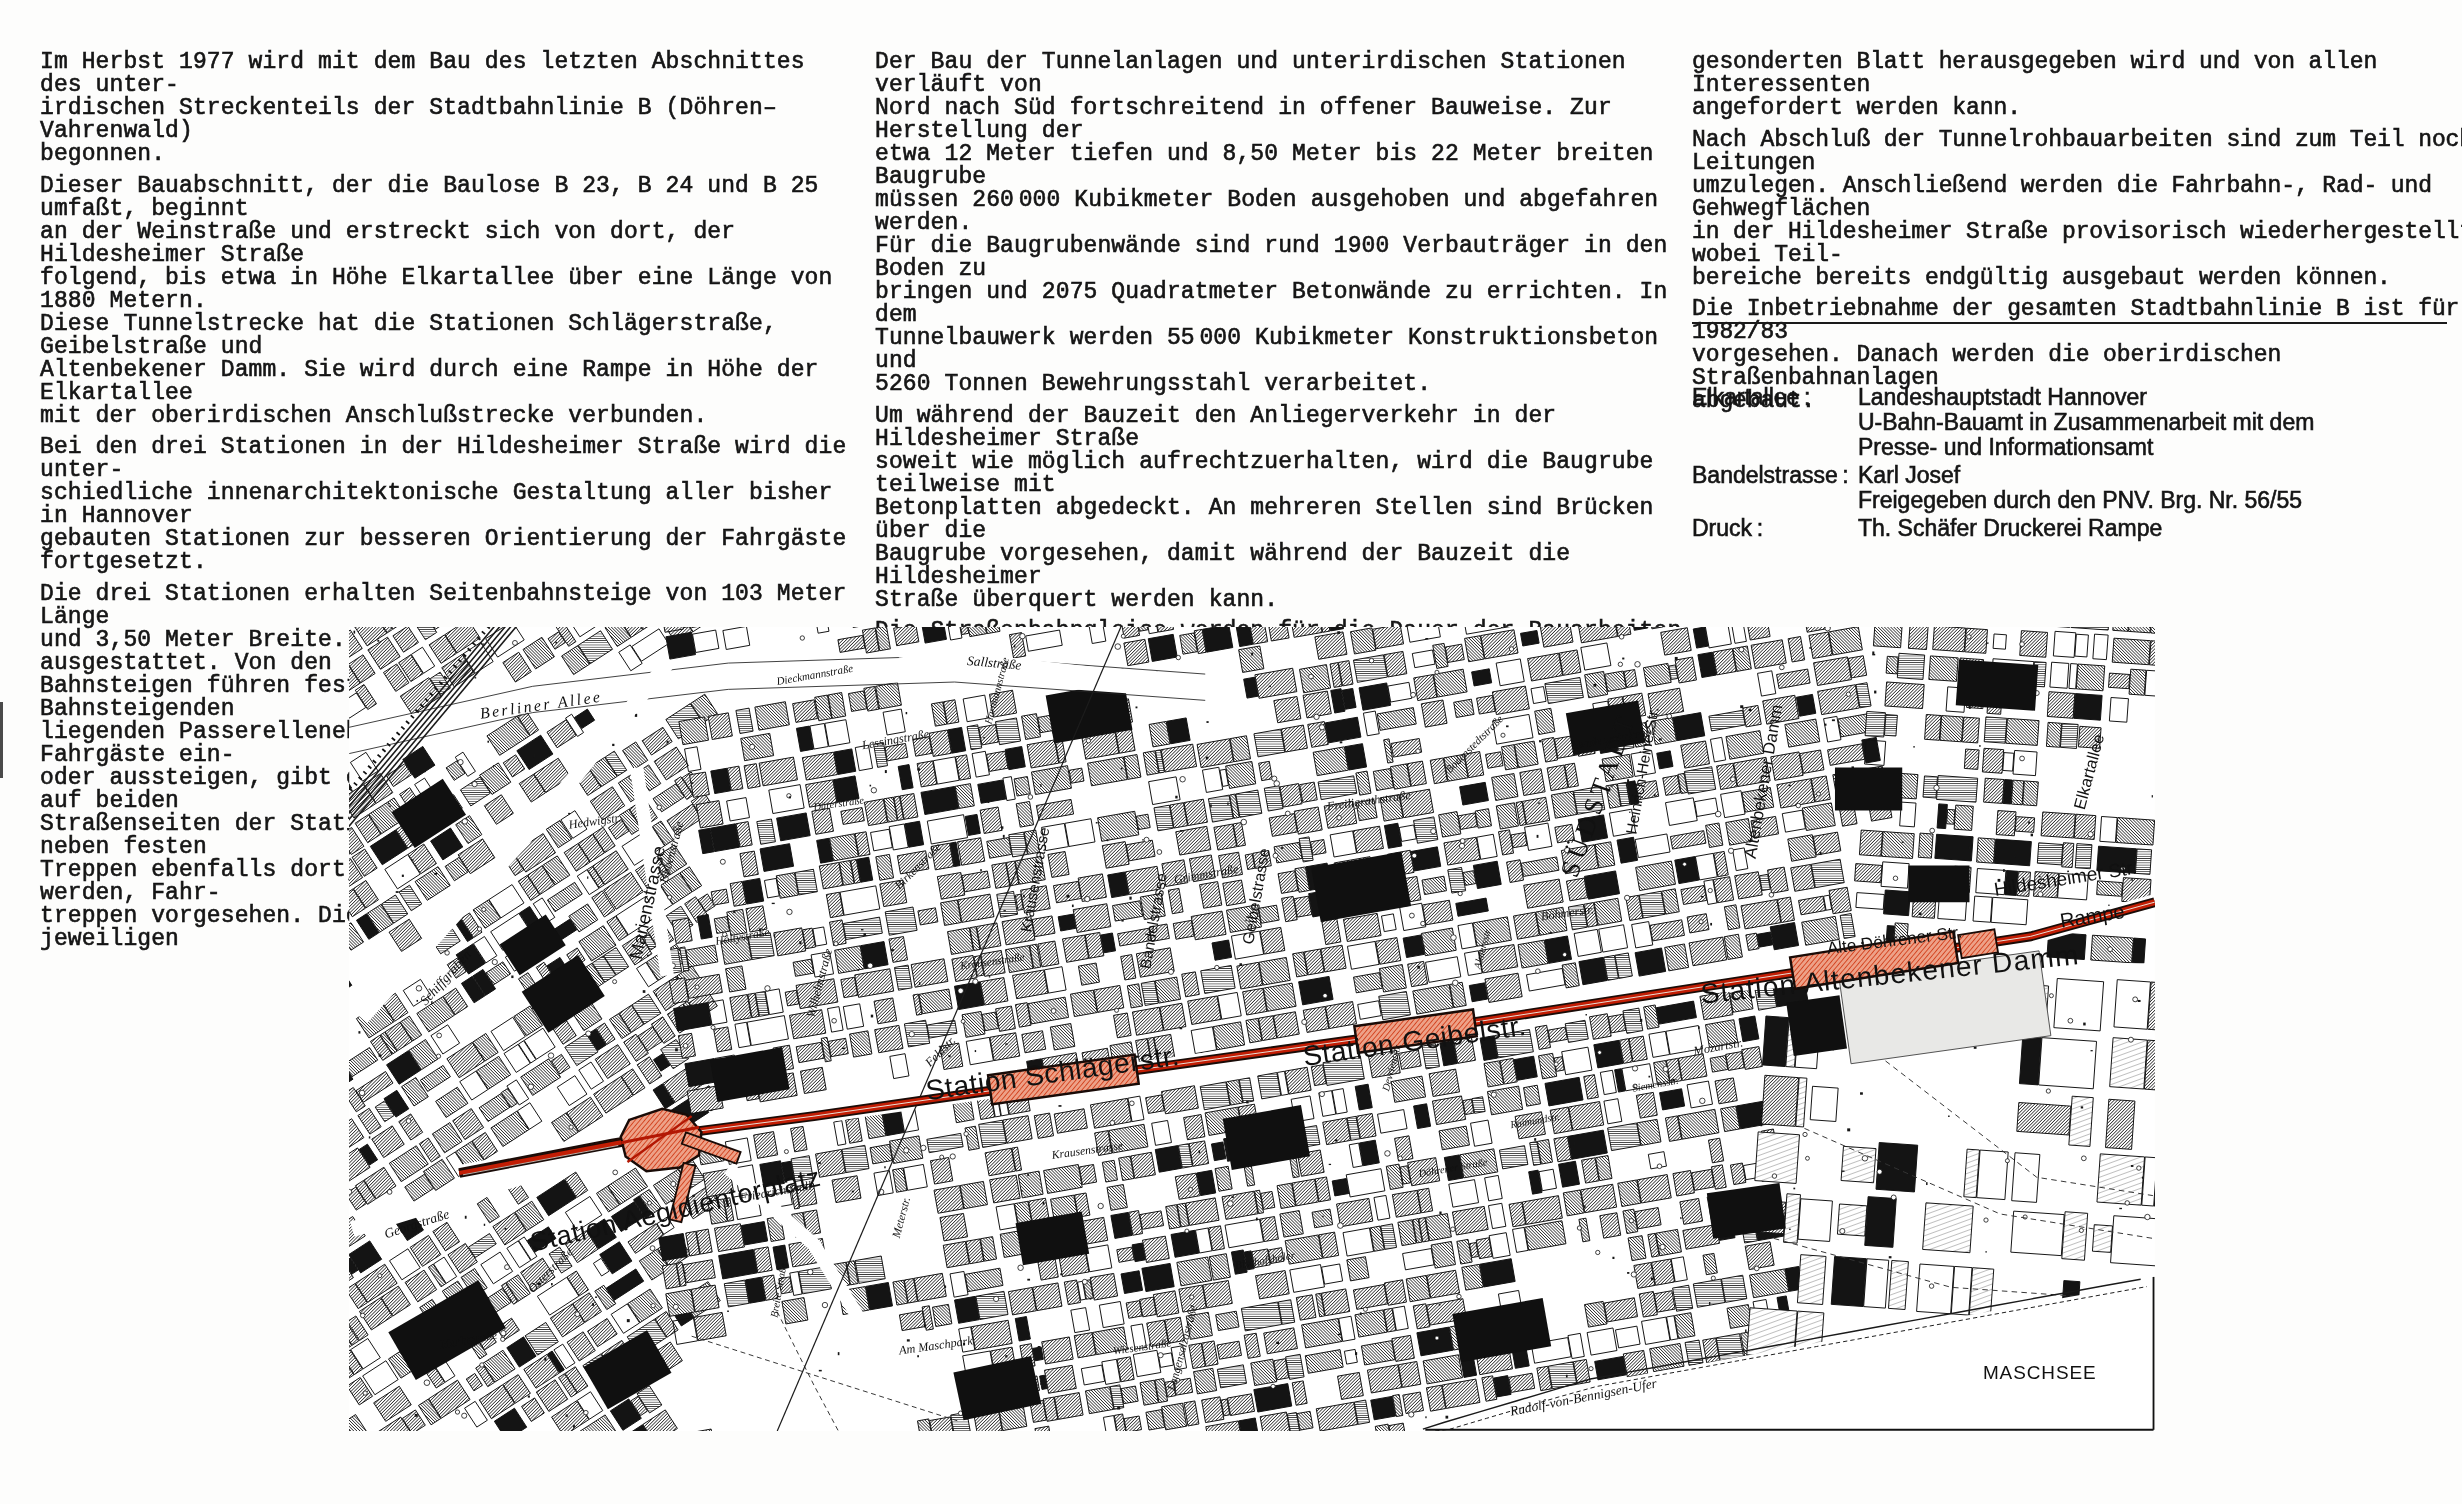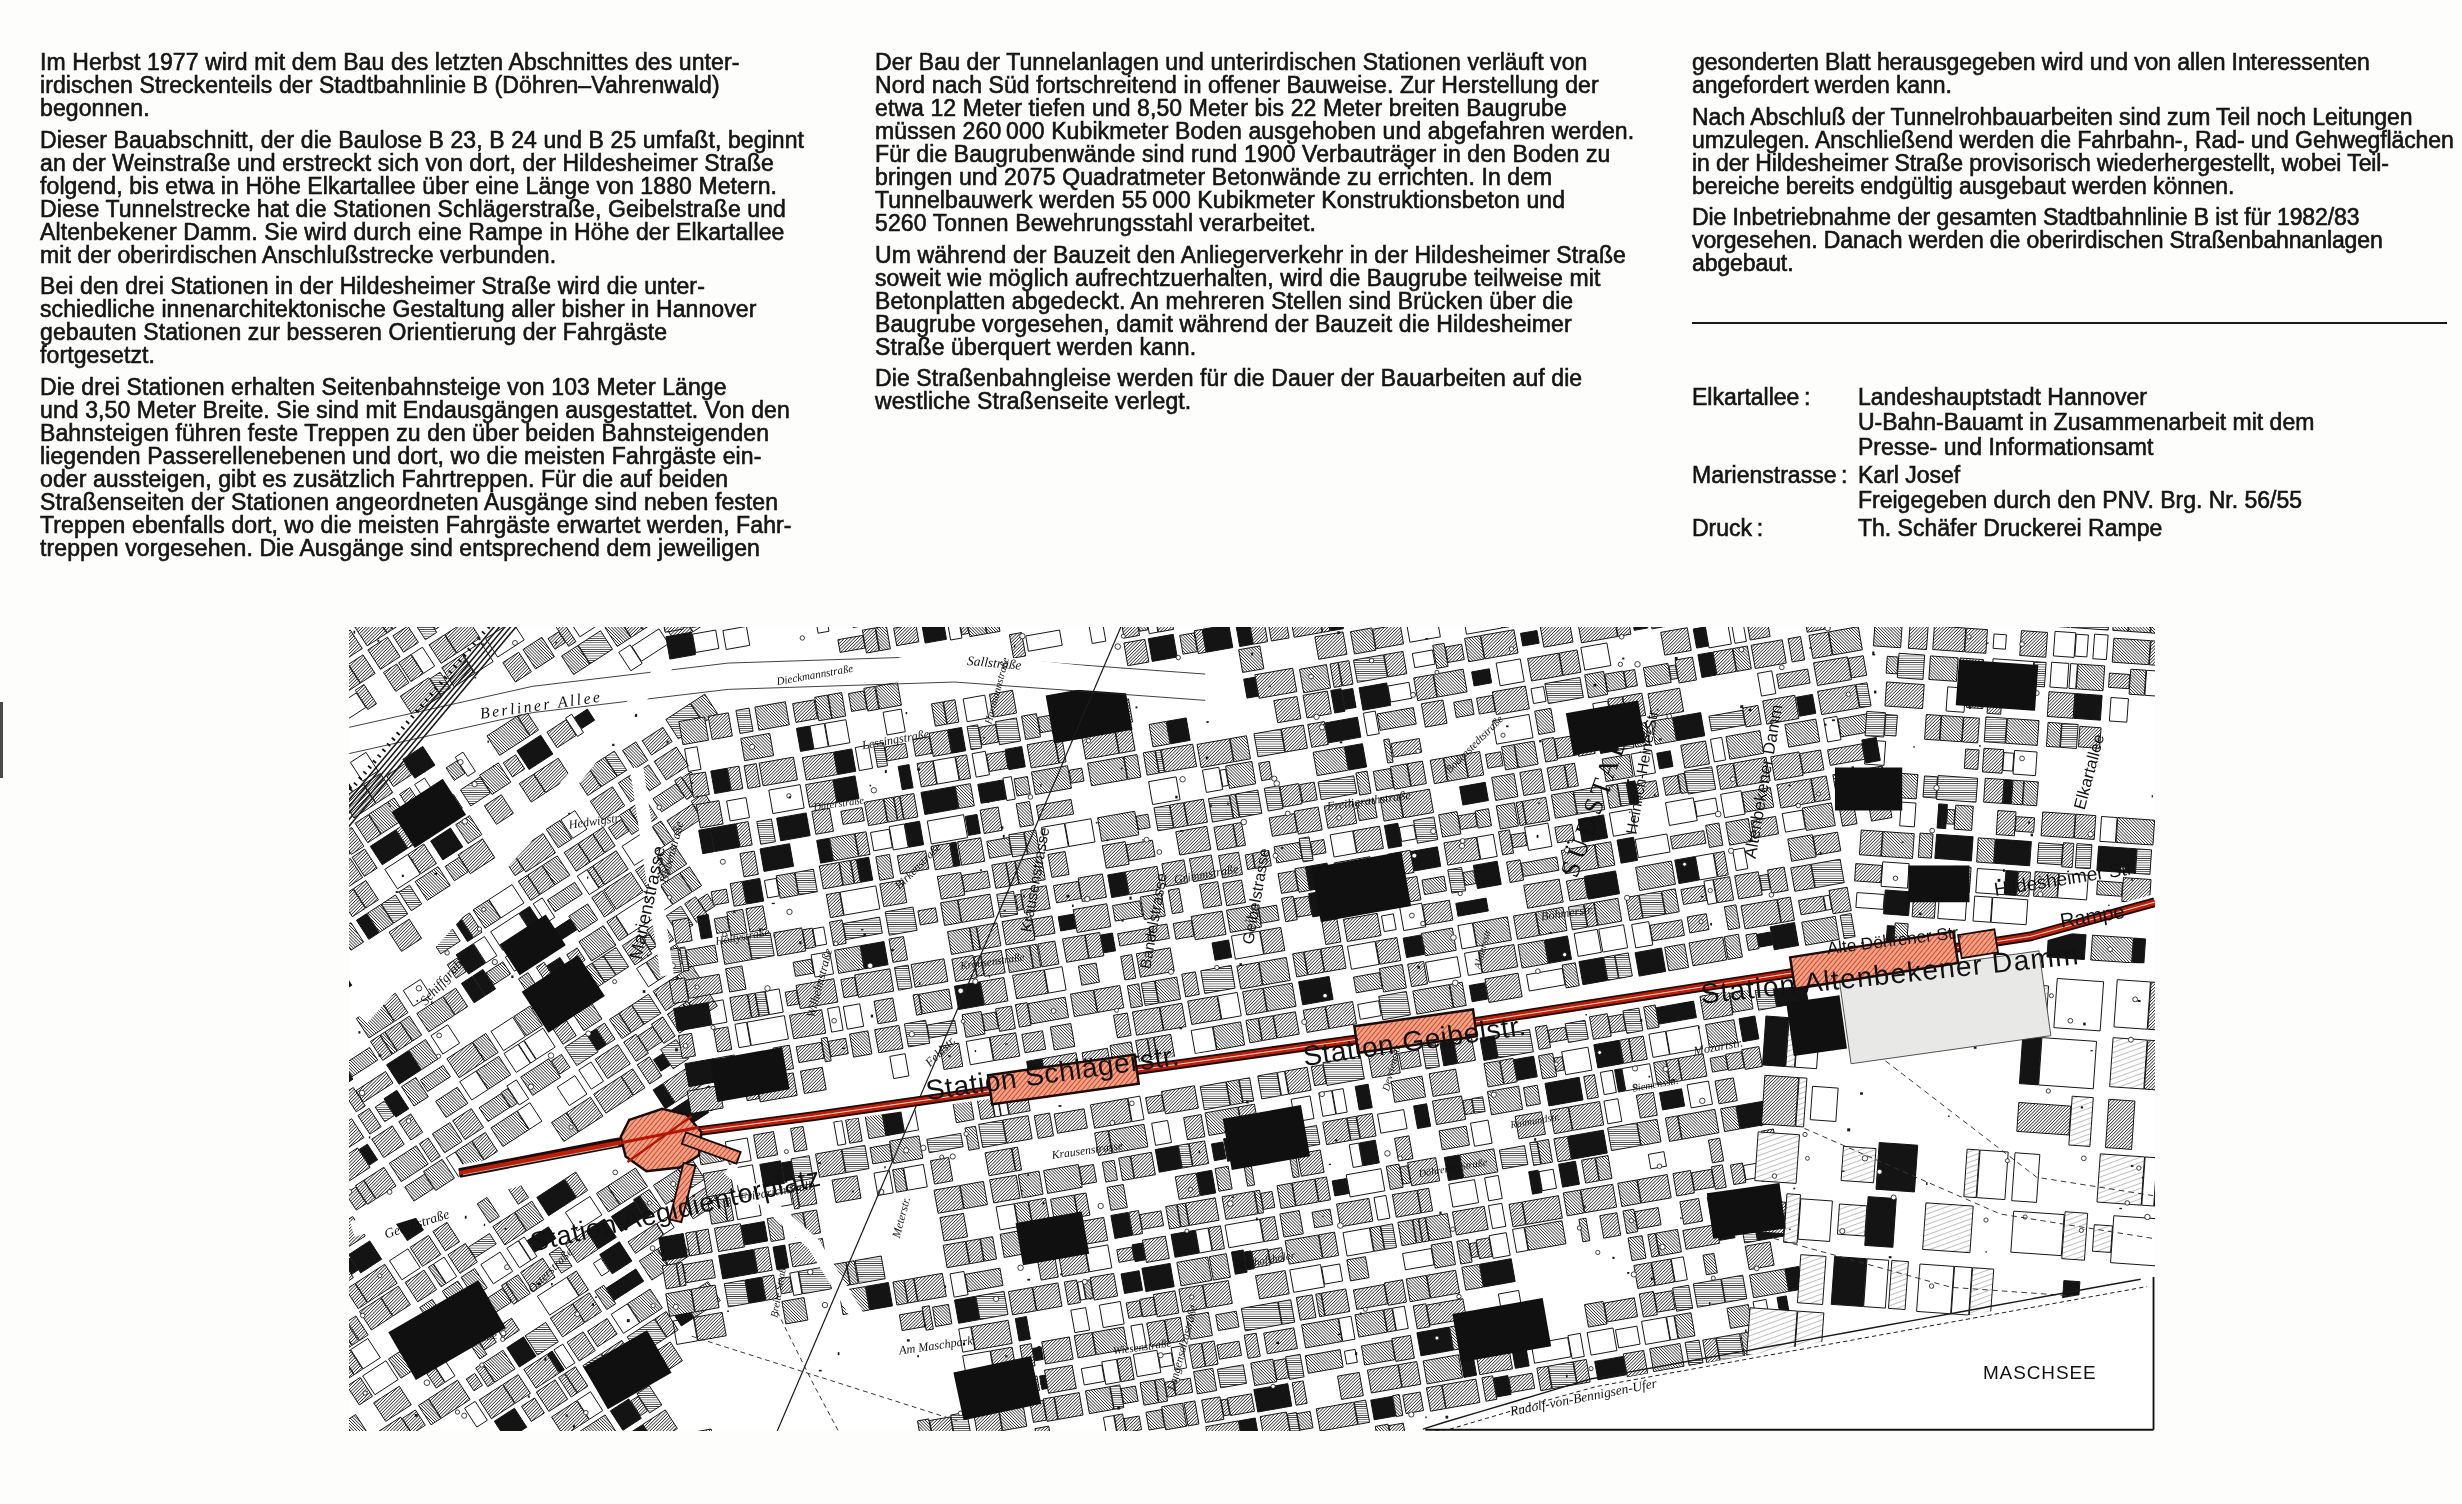--- a/index.html
+++ b/index.html
@@ -1,17 +1,17 @@
 <!DOCTYPE html>
 <html style="font-size:9.8px"><head><meta charset="utf-8">
 <style>
 html,body{margin:0;padding:0;background:#ffffff;}
 #page{position:relative;width:2462px;height:1505px;background:#fdfdfc;overflow:hidden;
   font-family:"Liberation Sans",sans-serif;color:#161616;}
-.col{position:absolute;top:51px;font-size:23px;line-height:23px;letter-spacing:0px;
+.col{position:absolute;top:51px;font-size:23px;line-height:23px;letter-spacing:0px;font-family:Liberation Mono, monospace;
   -webkit-text-stroke:0.6px #121212;}
 .col p{margin:0 0 8.6px 0;}
 #credits{position:absolute;left:1692px;top:385px;font-size:23px;line-height:25px;letter-spacing:0px;
   -webkit-text-stroke:0.6px #121212;}
 #credits .row{position:absolute;white-space:nowrap;}
 </style></head>
 <body>
 <div id="page">
 
 <div class="col" style="left:40px;width:820px;letter-spacing:0.1px">
@@ -33,21 +33,21 @@
 <p>Die Inbetriebnahme der gesamten Stadtbahnlinie B ist für 1982/83<br>vorgesehen. Danach werden die oberirdischen Straßenbahnanlagen<br>abgebaut.</p>
 </div>
 
 <div style="position:absolute;left:1692px;top:322px;width:755px;height:1.8px;background:#1a1a1a"></div>
 
 <div id="credits">
 <div class="row" style="left:0px;top:0px">Elkartallee :</div>
 <div class="row" style="left:166px;top:0px">Landeshauptstadt Hannover</div>
 <div class="row" style="left:166px;top:25px">U-Bahn-Bauamt in Zusammenarbeit mit dem</div>
 <div class="row" style="left:166px;top:50px">Presse- und Informationsamt</div>
-<div class="row" style="left:0px;top:78px">Marienstrasse :</div>
+<div class="row" style="left:0px;top:78px">Bandelstrasse :</div>
 <div class="row" style="left:166px;top:78px">Karl Josef</div>
 <div class="row" style="left:166px;top:103px">Freigegeben durch den PNV. Brg. Nr. 56/55</div>
 <div class="row" style="left:0px;top:131px">Druck :</div>
 <div class="row" style="left:166px;top:131px">Th. Schäfer Druckerei Rampe</div>
 </div>
 
 <div style="position:absolute;left:0px;top:702px;width:3.1px;height:76px;background:#4a4a4a"></div>
 
 <svg width="1806" height="804" viewBox="0 0 2953 1315" style="position:absolute;left:349px;top:627px">
 <style>.p{stroke:#111111;stroke-width:1.6}</style>

